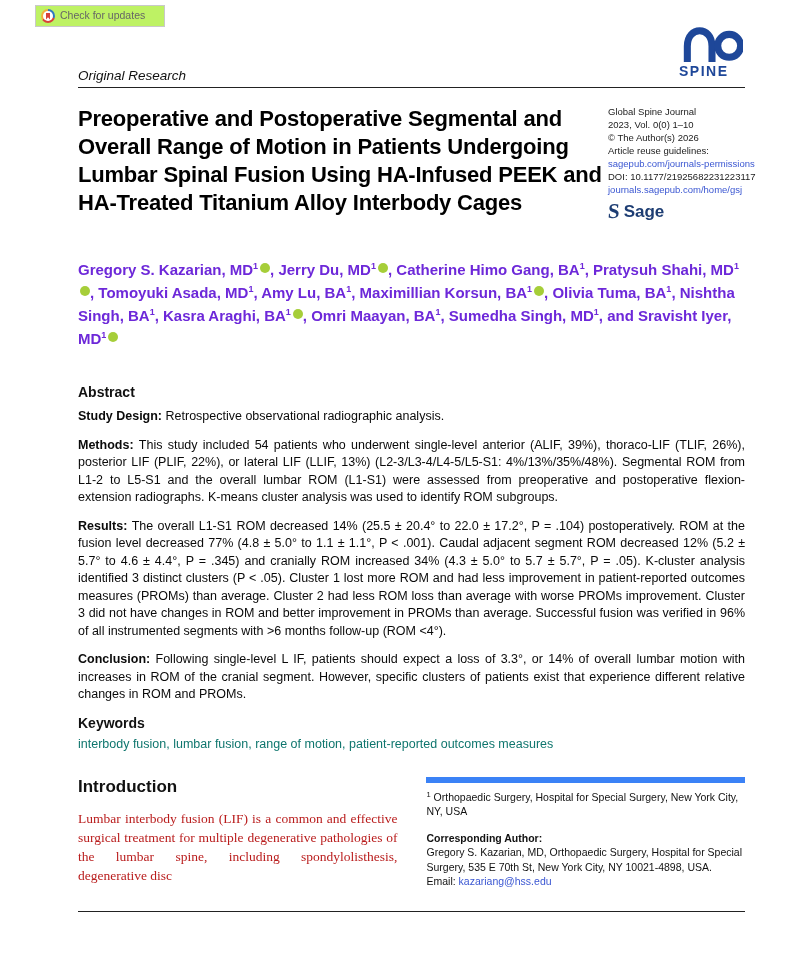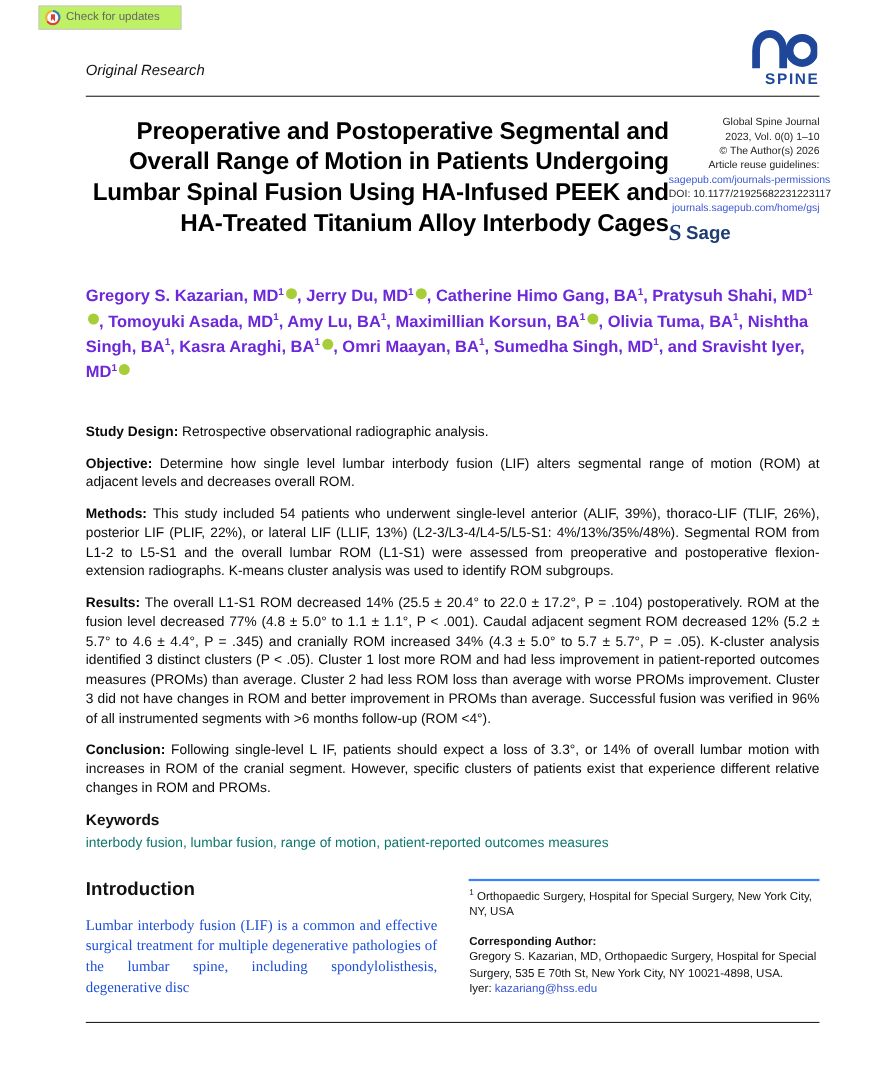--- a/index.html
+++ b/index.html
@@ -30,27 +30,27 @@
     content: ""; position: absolute; inset: 2px; background: #fff; border-radius: 50%;
   }
   .crossmark::after {
     content: ""; position: absolute; left: 5px; top: 3.5px; width: 4px; height: 7px;
     background: #d8413a;
     clip-path: polygon(0 0, 100% 0, 100% 100%, 50% 68%, 0 100%);
   }
 
   
   .header { position: relative; height: 88px; border-bottom: 1.5px solid #222; margin-top: 0; }
-  .section-label { position: absolute; left: 0; bottom: 16px; font-style: italic; font-size: 13.5px; color: #111; }
-  .ao-logo { position: absolute; right: 0; top: 26px; text-align: right; color: #1e4799; width: 66px; }
+  .section-label { position: absolute; left: 0; bottom: 4px; font-style: italic; font-size: 13.5px; color: #111; }
+  .ao-logo { position: absolute; right: 0; top: 26px; text-align: left; color: #1e4799; width: 66px; }
   .ao-logo svg { display: block; margin: 0 auto; }
   .ao-logo .spine { font-size: 14px; font-weight: bold; letter-spacing: 1.5px; margin-top: 0px; }
 
   
-  .title-row { display: flex; margin-top: 17px; text-align: right; }
+  .title-row { display: flex; margin-top: 17px; }
   .article-title {
     flex: 0 0 530px; font-size: 22px; line-height: 28px; font-weight: bold;
     color: #000; letter-spacing: -0.2px;
   }
   .meta-col { margin-left: auto; width: 137px; font-size: 9.5px; line-height: 13px; color: #222; }
   .meta-col .meta-line { white-space: nowrap; }
   .meta-col .meta-line.link { color: #3b57d2; cursor: pointer; }
   .sage-logo { display: flex; align-items: center; gap: 4px; margin-top: 9px; color: #1d3d73; }
   .sage-logo .sage-s { font-size: 21px; font-weight: bold; font-family: "Liberation Serif", serif; transform: skewX(-4deg); }
   .sage-logo .sage-word { font-size: 17px; font-weight: bold; }
@@ -76,23 +76,23 @@
   .keywords { margin-top: 8px; }
   .keywords h2 { font-size: 14px; font-weight: bold; margin-bottom: 6px; }
   .keywords p { font-size: 12.5px; color: #0f766e; }
 
   
   .columns { display: flex; margin-top: 26px; gap: 29px; }
   .col-left { width: 325px; }
   .col-left h2 { font-size: 17px; font-weight: bold; margin-bottom: 12px; }
   .col-left p {
     font-family: "Liberation Serif", serif; font-size: 13.5px; line-height: 19px;
-    text-align: justify; color: #1d4ed8;
+    text-align: justify; color: #b91c1c;
   }
-  .col-right { width: 324px; border-top: 2px solid #3b82f6; padding-top: 7px; font-size: 10.5px; line-height: 14.5px; color: #111; }
+  .col-right { width: 324px; border-top: 6px solid #3b82f6; padding-top: 7px; font-size: 10.5px; line-height: 14.5px; color: #111; }
   .col-right sup { font-size: 7.5px; }
   .corr-heading { font-weight: bold; margin-top: 12px; }
   .email-line { margin-top: 0; }
   .link-text { color: #3b57d2; cursor: pointer; }
 
   
   .footer { margin-top: 22px; border-top: 1.5px solid #222; padding-top: 12px; display: flex; gap: 12px; }
 
   sup { line-height: 0; }
 </style>
@@ -132,23 +132,23 @@
       <div class="sage-logo">
         <span class="sage-s">S</span>
         <span class="sage-word">Sage</span>
       </div>
     </div>
   </div>
 
   <div class="authors"><span><span>Gregory S. Kazarian, MD</span><sup>1</sup><span class="orcid"></span></span>, <span><span>Jerry Du, MD</span><sup>1</sup><span class="orcid"></span></span>, <span><span>Catherine Himo Gang, BA</span><sup>1</sup></span>, <span><span>Pratysuh Shahi, MD</span><sup>1</sup><span class="orcid"></span></span>, <span><span>Tomoyuki Asada, MD</span><sup>1</sup></span>, <span><span>Amy Lu, BA</span><sup>1</sup></span>, <span><span>Maximillian Korsun, BA</span><sup>1</sup><span class="orcid"></span></span>, <span><span>Olivia Tuma, BA</span><sup>1</sup></span>, <span><span>Nishtha Singh, BA</span><sup>1</sup></span>, <span><span>Kasra Araghi, BA</span><sup>1</sup><span class="orcid"></span></span>, <span><span>Omri Maayan, BA</span><sup>1</sup></span>, <span><span>Sumedha Singh, MD</span><sup>1</sup></span>, <span>and <span>Sravisht Iyer, MD</span><sup>1</sup><span class="orcid"></span></span></div>
 
   <div class="abstract">
+    <h2>Abstract</h2>
     <div>
         <p class="abs-para"><span class="abs-label">Study Design: </span>Retrospective observational radiographic analysis.</p>
-        <p class="abs-para"><span class="abs-label">Objective: </span>Determine how single level lumbar interbody fusion (LIF) alters segmental range of motion (ROM) at adjacent levels and decreases overall ROM.</p>
         <p class="abs-para"><span class="abs-label">Methods: </span>This study included 54 patients who underwent single-level anterior (ALIF, 39%), thoraco-LIF (TLIF, 26%), posterior LIF (PLIF, 22%), or lateral LIF (LLIF, 13%) (L2-3/L3-4/L4-5/L5-S1: 4%/13%/35%/48%). Segmental ROM from L1-2 to L5-S1 and the overall lumbar ROM (L1-S1) were assessed from preoperative and postoperative flexion-extension radiographs. K-means cluster analysis was used to identify ROM subgroups.</p>
         <p class="abs-para"><span class="abs-label">Results: </span>The overall L1-S1 ROM decreased 14% (25.5 ± 20.4° to 22.0 ± 17.2°, P = .104) postoperatively. ROM at the fusion level decreased 77% (4.8 ± 5.0° to 1.1 ± 1.1°, P &lt; .001). Caudal adjacent segment ROM decreased 12% (5.2 ± 5.7° to 4.6 ± 4.4°, P = .345) and cranially ROM increased 34% (4.3 ± 5.0° to 5.7 ± 5.7°, P = .05). K-cluster analysis identified 3 distinct clusters (P &lt; .05). Cluster 1 lost more ROM and had less improvement in patient-reported outcomes measures (PROMs) than average. Cluster 2 had less ROM loss than average with worse PROMs improvement. Cluster 3 did not have changes in ROM and better improvement in PROMs than average. Successful fusion was verified in 96% of all instrumented segments with &gt;6 months follow-up (ROM &lt;4°).</p>
         <p class="abs-para"><span class="abs-label">Conclusion: </span>Following single-level L IF, patients should expect a loss of 3.3°, or 14% of overall lumbar motion with increases in ROM of the cranial segment. However, specific clusters of patients exist that experience different relative changes in ROM and PROMs.</p>
       </div>
   </div>
 
   <div class="keywords">
     <h2>Keywords</h2>
     <p>interbody fusion, lumbar fusion, range of motion, patient-reported outcomes measures</p>
   </div>
@@ -159,21 +159,21 @@
       <p>Lumbar interbody fusion (LIF) is a common and effective surgical treatment for multiple degenerative pathologies of the lumbar spine, including spondylolisthesis, degenerative disc</p>
     </div>
     <div class="col-right">
       <div>
         <sup>1</sup>
         <span>Orthopaedic Surgery, Hospital for Special Surgery, New York City, NY, USA</span>
       </div>
       <div class="corr-heading">Corresponding Author:</div>
       <div>Gregory S. Kazarian, MD, Orthopaedic Surgery, Hospital for Special Surgery, 535 E 70th St, New York City, NY 10021-4898, USA.</div>
       <div class="email-line">
-        <span>Iyer:</span>
+        <span>Email:</span>
         <span class="link-text">kazariang@hss.edu</span>
       </div>
     </div>
   </div>
 
   <div class="footer">
     
     
   </div>
 

